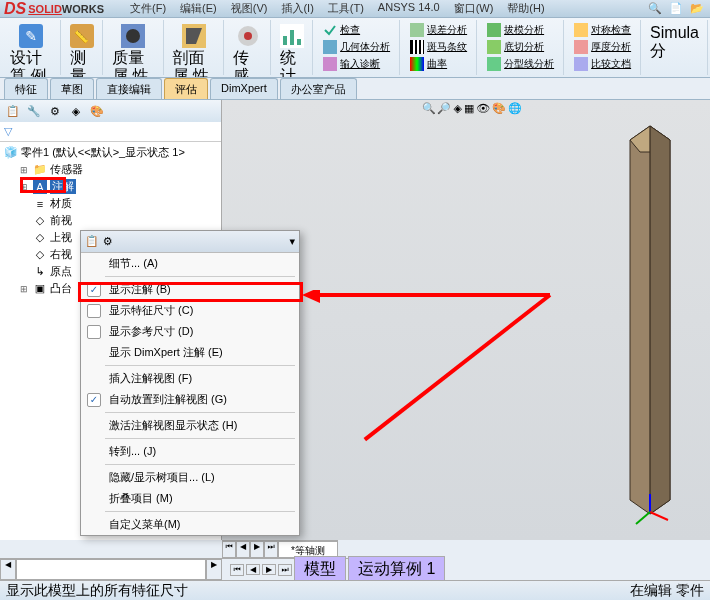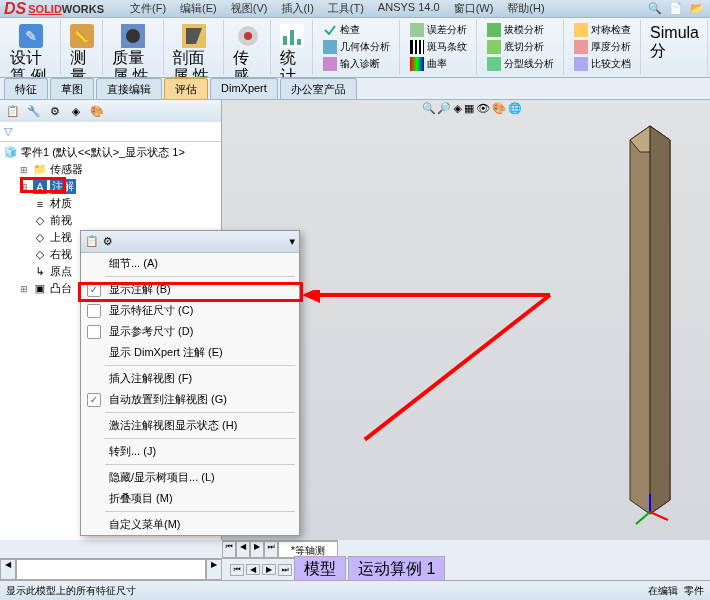--- a/index.html
+++ b/index.html
@@ -13,21 +13,21 @@
     .logo-works { color: #333; }
     
     .menu-bar { margin-left: 20px; display: flex; gap: 2px; }
     .menu-item { padding: 3px 6px; cursor: pointer; color: #333; }
     .qat { margin-left: auto; display: flex; gap: 3px; align-items: center; }
     .qat-icon { width: 18px; height: 18px; display: flex; align-items: center; justify-content: center; }
     
     .ribbon { height: 60px; background: linear-gradient(#f0f5fa, #e2ecf5); border-bottom: 1px solid #9db5c8; display: flex; padding: 2px; gap: 1px; overflow: hidden; }
     .ribbon-group { display: flex; flex-direction: column; align-items: center; padding: 2px 6px; border-right: 1px solid #c8d6e2; }
     .ribbon-btn { display: flex; flex-direction: column; align-items: center; gap: 1px; padding: 2px; cursor: pointer; }
-    .ribbon-btn-row { display: flex; align-items: center; gap: 3px; padding: 1px 3px; cursor: pointer; font-size: 10px; white-space: nowrap; }
+    .ribbon-btn-row { display: flex; align-items: center; gap: 3px; padding: 1px 3px; cursor: pointer; font-size: 10px; white-space: nowrap; text-decoration: underline; }
     .ribbon-icon-lg { width: 24px; height: 24px; }
     .ribbon-icon-sm { width: 14px; height: 14px; }
     .ribbon-label { font-size: 16px; line-height: 1.1; }
     .ribbon-col { display: flex; flex-direction: column; gap: 1px; }
     
     .tabs { height: 22px; background: #e8eef5; display: flex; border-bottom: 1px solid #9db5c8; padding-left: 4px; }
     .tab { padding: 3px 10px; border: 1px solid #9db5c8; border-bottom: none; margin-right: 2px; background: #d6e4f0; cursor: pointer; font-size: 11px; border-radius: 3px 3px 0 0; }
     .tab.active { background: #f8d898; border-color: #c9a050; }
     
     .main { display: flex; height: 440px; }
@@ -62,22 +62,22 @@
     .bottom-scroll { width: 222px; display: flex; border-top: 1px solid #aaa; background: #e8eef5; }
     .scroll-btn { width: 16px; text-align: center; border: 1px solid #aaa; font-size: 8px; cursor: pointer; }
     .scroll-track { flex: 1; background: #fff; border: 1px solid #aaa; }
     .view-tabs-row { display: flex; align-items: center; padding-left: 8px; gap: 2px; background: #e8eef5; border-top: 1px solid #aaa; }
     .view-tab { padding: 2px 9px; background: #c4b5fd; border: 1px solid #aaa; font-size: 16px; cursor: pointer; }
     
     .vp-tabs { position: absolute; bottom: 42px; left: 222px; display: flex; background: #e8eef5; border-top: 1px solid #aaa; height: 18px; }
     .vp-tab-nav { width: 14px; text-align: center; border: 1px solid #aaa; font-size: 8px; cursor: pointer; }
     .vp-tab { padding: 2px 12px; background: #fff; border: 1px solid #aaa; font-size: 10px; cursor: pointer; }
     
-    .status-bar { position: absolute; bottom: 0; left: 0; right: 0; height: 20px; background: linear-gradient(#e8eef5, #d6e4f0); border-top: 1px solid #aaa; display: flex; align-items: center; padding: 0 6px; font-size: 10px; }
-    .status-right { margin-left: auto; font-family: Liberation Mono, monospace; }
+    .status-bar { position: absolute; bottom: 0; left: 0; right: 0; height: 20px; background: linear-gradient(#e8eef5, #d6e4f0); border-top: 1px solid #aaa; display: flex; align-items: center; padding: 0 6px; font-size: 14px; }
+    .status-right { margin-left: auto; }
     
     .arrow-annotation { position: absolute; left: 300px; top: 290px; z-index: 102; pointer-events: none; }
     
     svg.icon { display: block; }
   </style>
 </head>
 <body>
 
 <div class="title-bar">
   <div class="logo">

